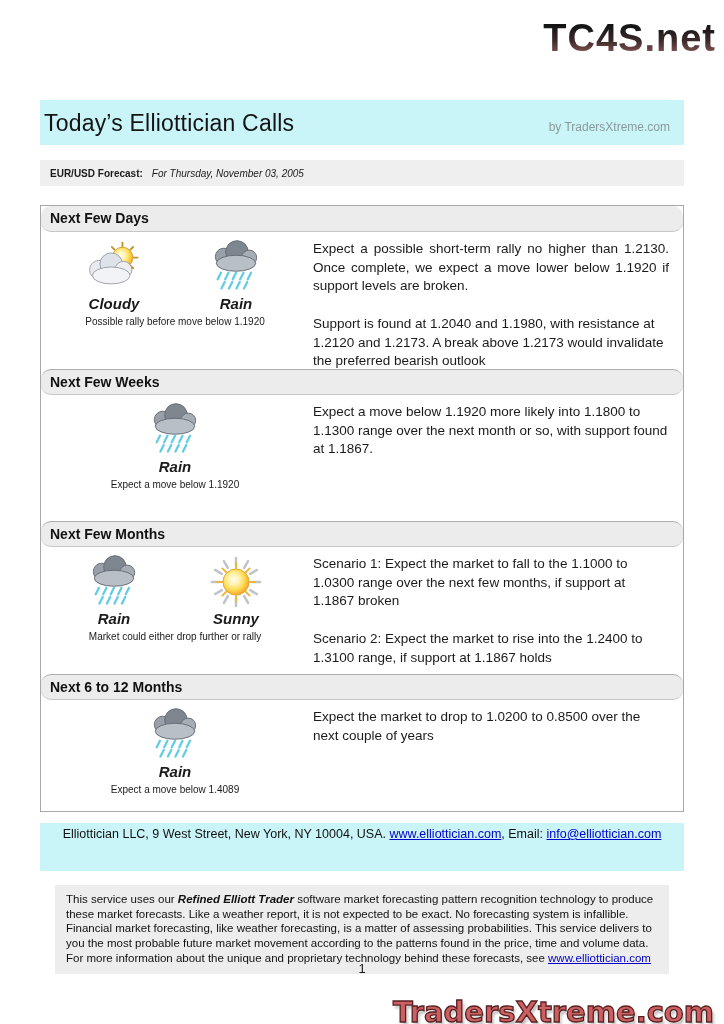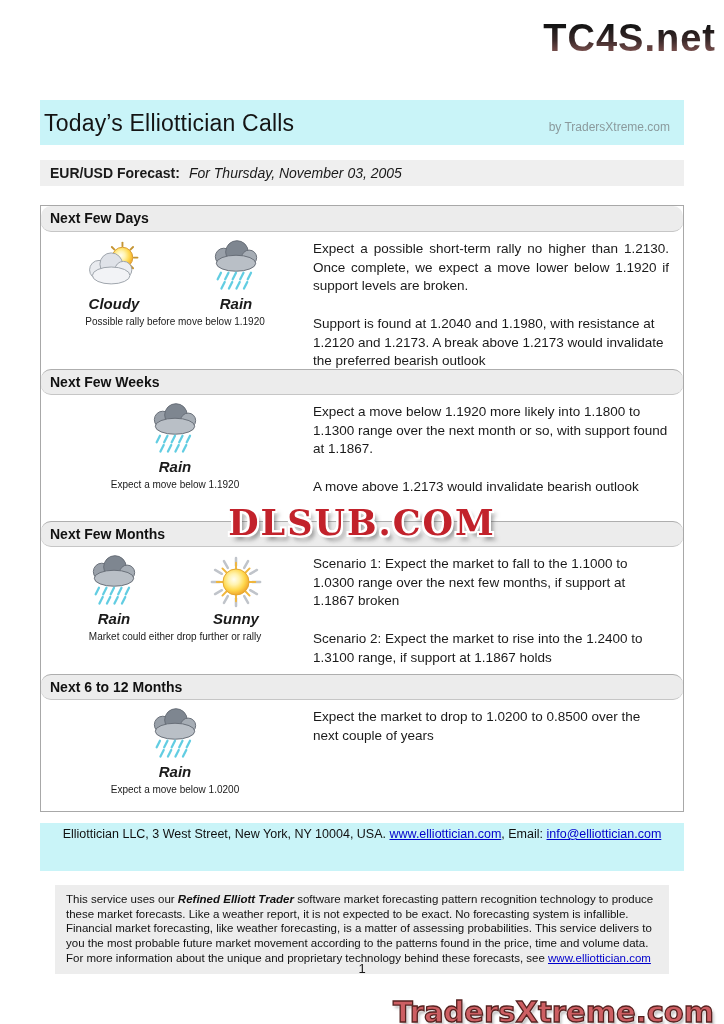--- a/index.html
+++ b/index.html
@@ -19,21 +19,21 @@
   .title-bar {
     position:absolute; top:85px; left:40px; width:644px; height:45px;
     background:#c9f4f8; display:flex; justify-content:space-between; align-items:baseline;
     padding:10px 14px 9px 4px;
   }
   .title-bar .title { font-size:23px; color:#141414; letter-spacing:.2px; }
   .title-bar .byline { font-size:12px; color:#8b9a9d; }
 
   .forecast-bar {
     position:absolute; top:145px; left:40px; width:644px; height:26px;
-    background:#efefef; display:flex; align-items:center; padding-left:10px; font-size:14px;
+    background:#efefef; display:flex; align-items:center; padding-left:10px; font-size:10px;
   }
   .forecast-bar .fb-label { font-weight:700; }
   .forecast-bar .fb-date { font-style:italic; margin-left:9px; }
 
   .main-box {
     position:absolute; top:190px; left:40px; width:644px;
     border:1px solid #a8a8a8; background:#fff;
   }
   .section-header {
     height:26px; line-height:25px; padding-left:9px;
@@ -221,21 +221,20 @@
               <svg width="62" height="54" viewBox="0 0 66 56">
                   <use href="#icon-rain-def"></use>
                 </svg>
               <div class="icon-label">Rain</div>
             </div>
           </div>
           <div class="caption wide">Expect a move below 1.1920</div>
         </div>
         <div class="right-col">
           <p>Expect a move below 1.1920 more likely into 1.1800 to 1.1300 range over the next month or so, with support found at 1.1867.</p>
-          <p>A move above 1.2173 would invalidate bearish outlook</p>
         </div>
       </div>
     </div>
 
     <div class="section">
       <div class="section-header">Next Few Months</div>
       <div class="section-content sc-3">
         <div class="left-col">
           <div class="icons-row">
             <div class="icon-block">
@@ -265,35 +264,34 @@
       <div class="section-content sc-4">
         <div class="left-col">
           <div class="icons-row">
             <div class="icon-block">
               <svg width="62" height="54" viewBox="0 0 66 56">
                   <use href="#icon-rain-def"></use>
                 </svg>
               <div class="icon-label">Rain</div>
             </div>
           </div>
-          <div class="caption wide">Expect a move below 1.0200</div>
+          <div class="caption wide">Expect a move below 1.4089</div>
         </div>
         <div class="right-col">
           <p>Expect the market to drop to 1.0200 to 0.8500 over the next couple of years</p>
         </div>
       </div>
     </div>
 
   </div>
 
-  <div class="wm-dlsub">DLSUB.COM</div>
 
   <div class="cyan-footer">
     <div class="addr-line">
-      <span>Elliottician LLC, 3 West Street, New York, NY 10004, USA. </span><a href="#" class="doc-link">www.elliottician.com</a><span>, Email: </span><a href="#" class="doc-link">info@elliottician.com</a>
+      <span>Elliottician LLC, 9 West Street, New York, NY 10004, USA. </span><a href="#" class="doc-link">www.elliottician.com</a><span>, Email: </span><a href="#" class="doc-link">info@elliottician.com</a>
     </div>
   </div>
 
   <div class="disclaimer">
     <span>This service uses our </span><span class="brand">Refined Elliott Trader</span><span> software market forecasting pattern recognition technology to produce these market forecasts. Like a weather report, it is not expected to be exact. No forecasting system is infallible. Financial market forecasting, like weather forecasting, is a matter of assessing probabilities. This service delivers to you the most probable future market movement according to the patterns found in the price, time and volume data. For more information about the unique and proprietary technology behind these forecasts, see </span><a href="#" class="doc-link">www.elliottician.com</a>
   </div>
 
   <div class="page-num">1</div>
 
   <div class="wm-traders">TradersXtreme.com</div>

